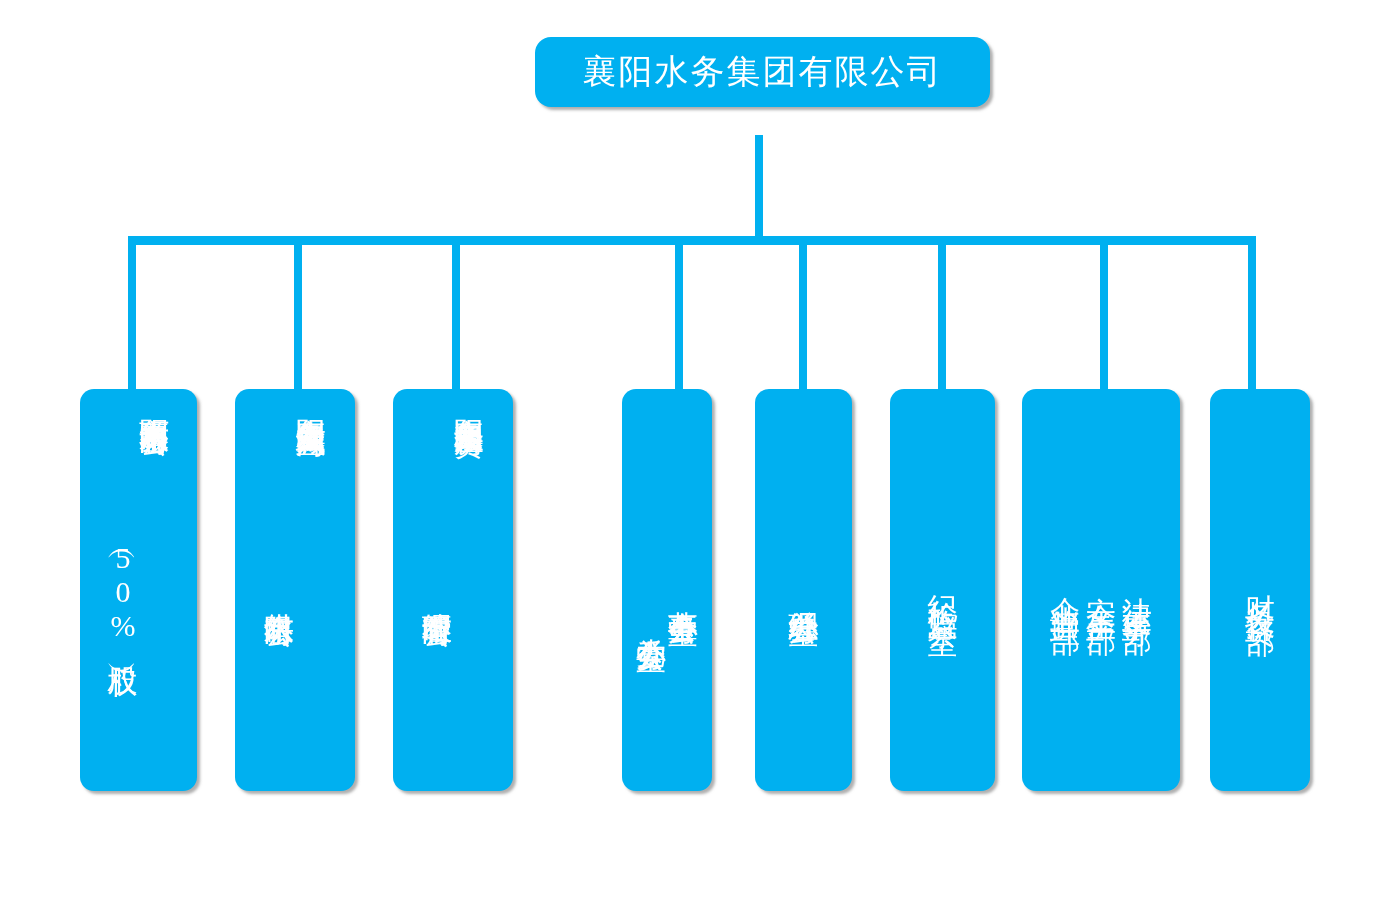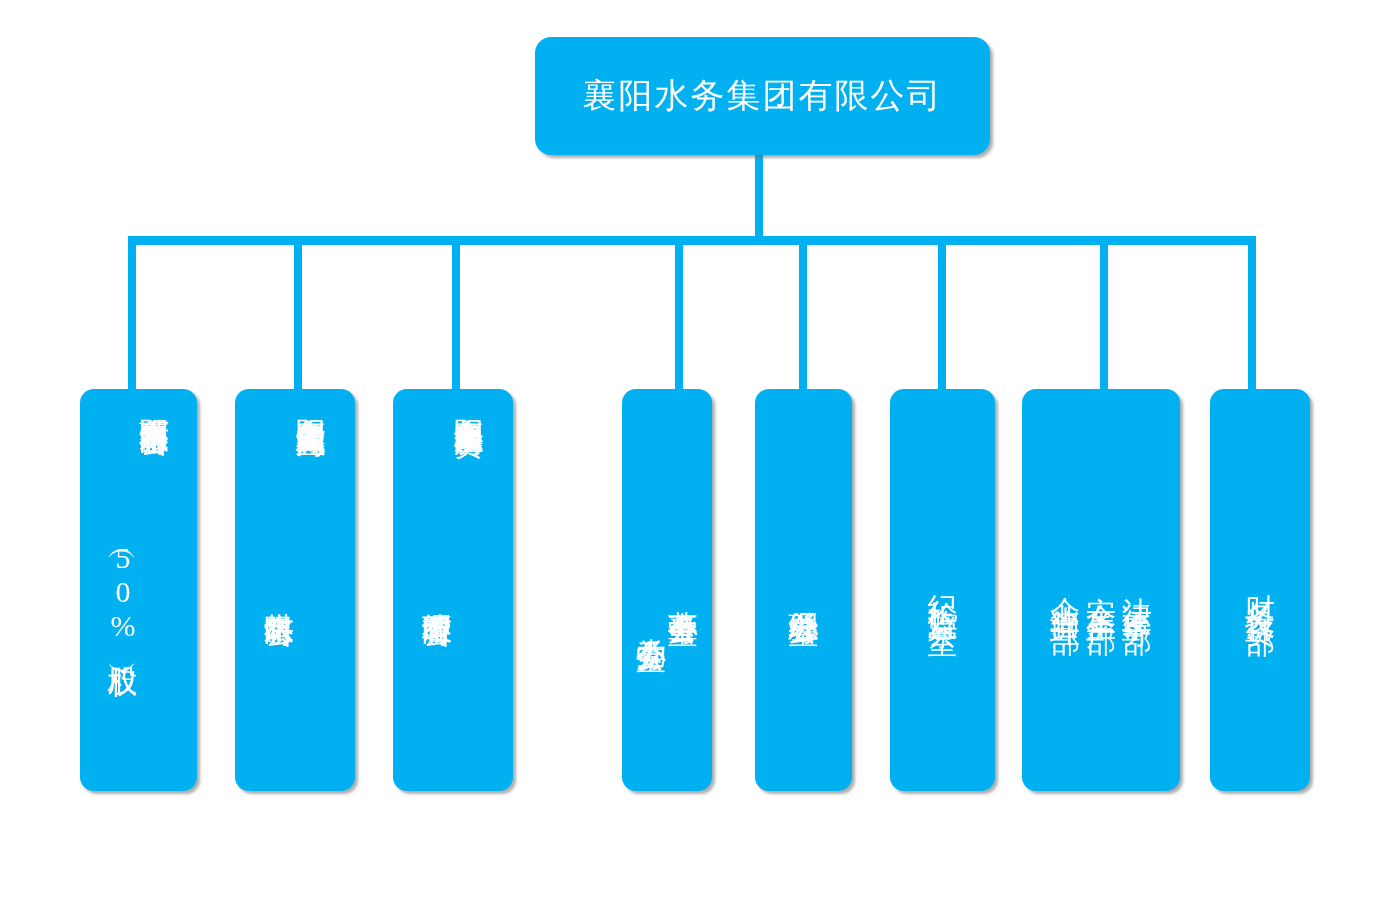--- a/index.html
+++ b/index.html
@@ -87,21 +87,21 @@
 
   <div class="conn" style="left:128px;  top:243px; width:8px; height:146px;"></div>
   <div class="conn" style="left:294px;  top:243px; width:8px; height:146px;"></div>
   <div class="conn" style="left:452px;  top:243px; width:8px; height:146px;"></div>
   <div class="conn" style="left:675px;  top:243px; width:8px; height:146px;"></div>
   <div class="conn" style="left:799px;  top:243px; width:8px; height:146px;"></div>
   <div class="conn" style="left:938px;  top:243px; width:8px; height:146px;"></div>
   <div class="conn" style="left:1100px; top:243px; width:8px; height:146px;"></div>
   <div class="conn" style="left:1248px; top:243px; width:8px; height:146px;"></div>
 
-  <div class="node root" style="left:535px; top:37px; width:455px; height:118px;">
+  <div class="node root" style="left:535px; top:37px; width:455px; height:70px;">
     <span class="node-label-h">襄阳水务集团有限公司</span>
   </div>
 
   <div class="node" style="left:80px; top:389px; width:117px; height:402px;">
     <div class="vcols">
       <span class="vcol">襄阳中环水务有限公司</span>
       <span class="vcol mid">（50%股权）</span>
     </div>
   </div>
 

